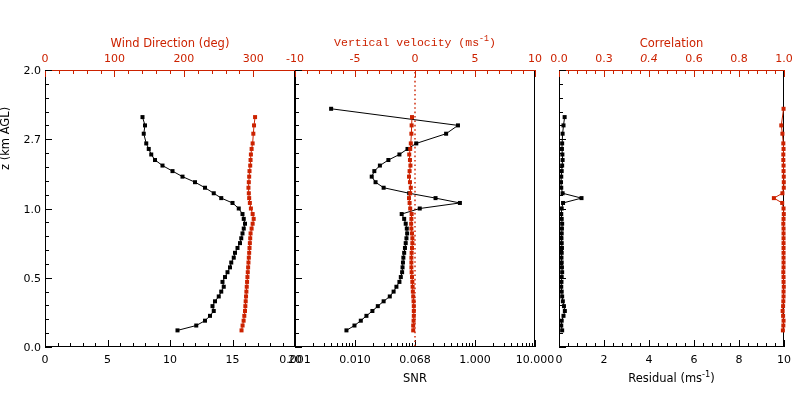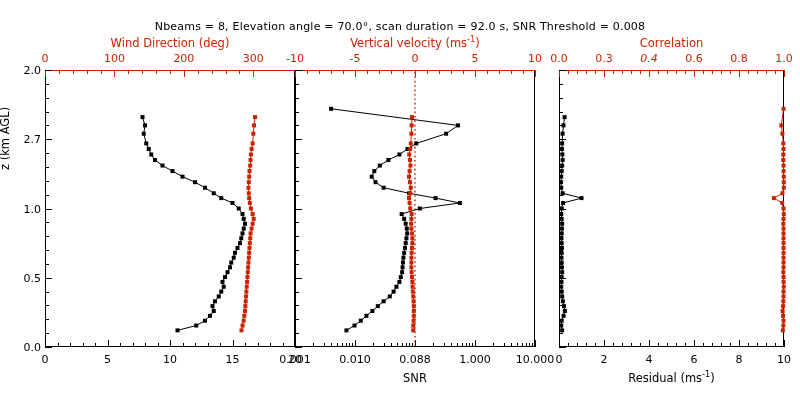--- a/index.html
+++ b/index.html
@@ -122,21 +122,20 @@
     font-size: 9.5px;
     white-space: nowrap;
   }
   sup { font-size: 0.72em; vertical-align: super; line-height: 0; }
 </style>
 </head>
 <body>
 
 <div id="root">
 
-  <div class="ttl" id="title-sub">Nbeams = 8, Elevation angle = 70.0°, scan duration = 92.0 s, SNR Threshold = 0.008</div>
 
   <div id="ylab">z (km AGL)</div>
 
   <div class="panel" id="panel-1" style="left: 45px; width: 250px;">
       <div class="frame-bl"></div>
       <div class="frame-r"></div>
       <div class="frame-t"></div>
       <div class="tickwrap" style="bottom: 0px;">
         <div class="tick" style="left: 0px; height: 7px; bottom: 0px;"></div>
         <div class="tick" style="left: 62.5px; height: 7px; bottom: 0px;"></div>
@@ -647,30 +646,30 @@
     <div class="tlabel" style="left: 170px; top: 353px;">10</div>
     <div class="tlabel" style="left: 232.5px; top: 353px;">15</div>
     <div class="tlabel" style="left: 295px; top: 353px;">20</div>
     <div class="tlabel red" style="left: 45px; top: 52px;">0</div>
     <div class="tlabel red" style="left: 114.444px; top: 52px;">100</div>
     <div class="tlabel red" style="left: 183.889px; top: 52px;">200</div>
     <div class="tlabel red" style="left: 253.333px; top: 52px;">300</div>
     <div class="axtitle red" style="left: 170px; top: 36px;">Wind Direction (deg)</div>
     <div class="tlabel" style="left: 295px; top: 353px;">0.001</div>
     <div class="tlabel" style="left: 355px; top: 353px;">0.010</div>
-    <div class="tlabel" style="left: 415px; top: 353px;">0.088</div>
+    <div class="tlabel" style="left: 415px; top: 353px;">0.068</div>
     <div class="tlabel" style="left: 475px; top: 353px;">1.000</div>
     <div class="tlabel" style="left: 535px; top: 353px;">10.000</div>
     <div class="tlabel red" style="left: 295px; top: 52px;">-10</div>
     <div class="tlabel red" style="left: 355px; top: 52px;">-5</div>
     <div class="tlabel red" style="left: 415px; top: 52px;">0</div>
     <div class="tlabel red" style="left: 475px; top: 52px;">5</div>
     <div class="tlabel red" style="left: 535px; top: 52px;">10</div>
     <div class="axtitle" style="left: 415px; top: 371px;">SNR</div>
-    <div class="axtitle red" style="left: 415px; top: 36px;">Vertical velocity (ms<sup>-1</sup>)</div>
+    <div class="axtitle red" style="left: 415px; top: 36px; font-family: Liberation Mono, monospace;">Vertical velocity (ms<sup>-1</sup>)</div>
     <div class="tlabel" style="left: 559px; top: 353px;">0</div>
     <div class="tlabel" style="left: 604px; top: 353px;">2</div>
     <div class="tlabel" style="left: 649px; top: 353px;">4</div>
     <div class="tlabel" style="left: 694px; top: 353px;">6</div>
     <div class="tlabel" style="left: 739px; top: 353px;">8</div>
     <div class="tlabel" style="left: 784px; top: 353px;">10</div>
     <div class="tlabel red" style="left: 559px; top: 52px;">0.0</div>
     <div class="tlabel red" style="left: 604px; top: 52px;">0.3</div>
     <div class="tlabel red" style="left: 649px; top: 52px; font-style: italic;">0.4</div>
     <div class="tlabel red" style="left: 694px; top: 52px;">0.6</div>

